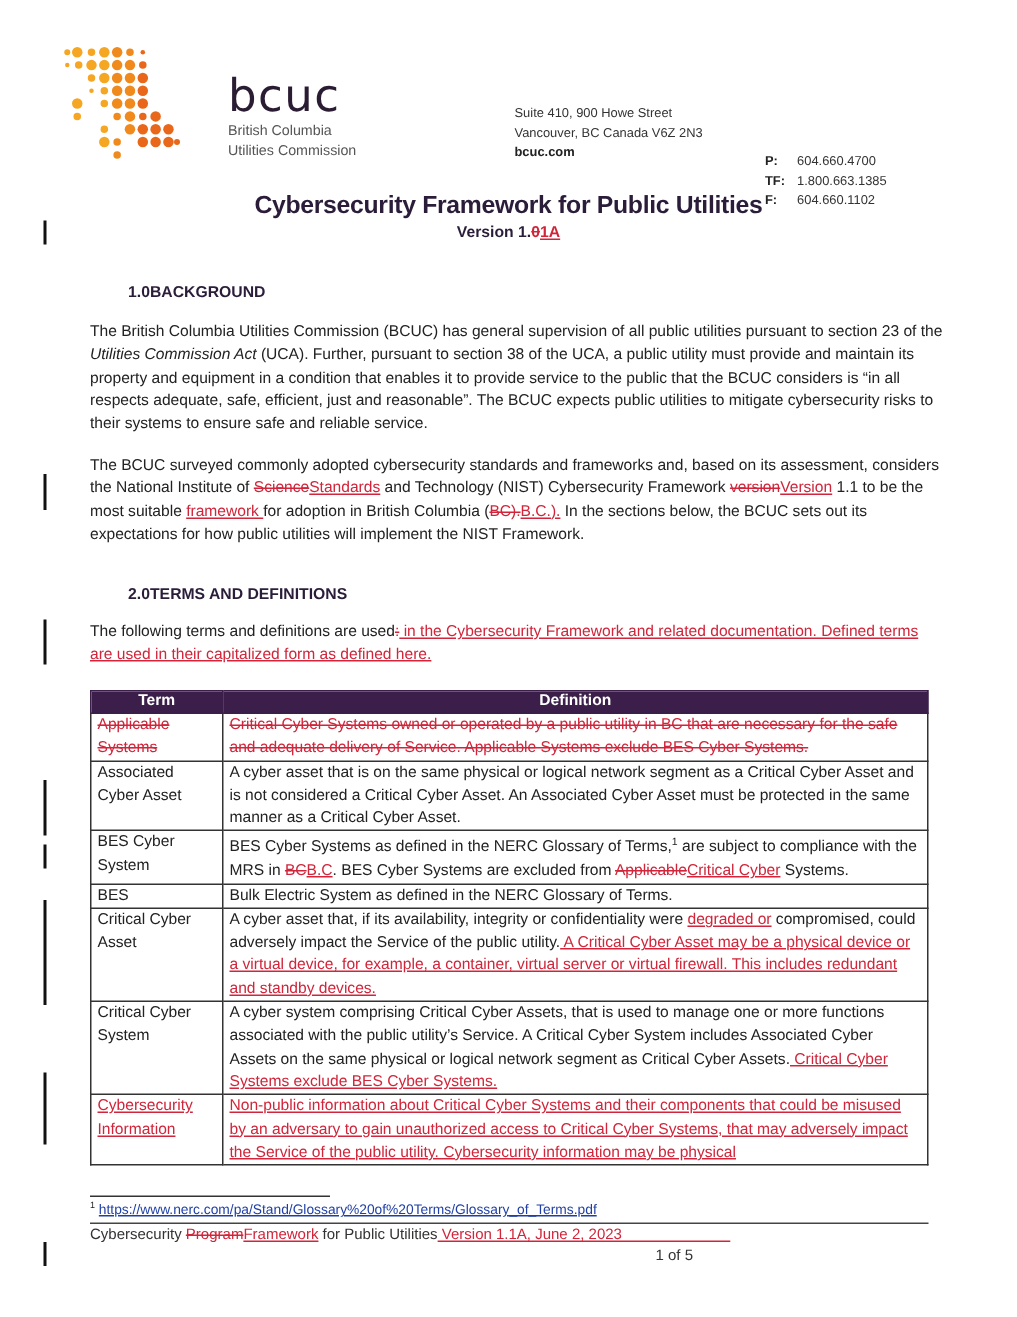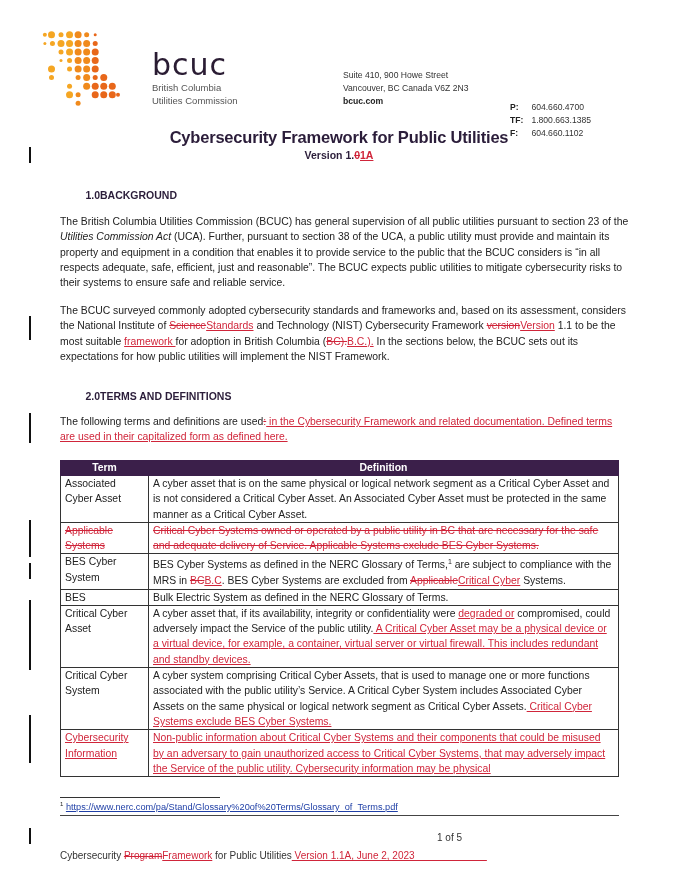--- a/index.html
+++ b/index.html
@@ -39,21 +39,21 @@
   table.defs th { background:#3b1f4a; color:#fff; font-weight:bold; text-align:center;
                   padding:0 4px; height:14px; line-height:14px; border:1px solid #3b1f4a; }
   table.defs td { border:1px solid #333; vertical-align:top; padding:0 4px; color:#222; }
   table.defs td.term { width:79px; }
 
   .fnrule { position:absolute; left:60px; top:797px; width:160px; height:1px; background:#333; }
   .fn { position:absolute; left:60px; top:801px; font-size:9.2px; }
   .fn a { color:#1f3fa6; text-decoration:underline;text-align:right; }
   .fn sup { font-size:6px; }
   .footrule { position:absolute; left:60px; top:815px; width:559px; height:1px; background:#444; }
-  .footer { position:absolute; left:60px; top:818px; font-size:10px; color:#333;margin-top:32px; }
+  .footer { position:absolute; left:60px; top:818px; font-size:10px; color:#333; }
   .pagenum { position:absolute; left:437px; top:832px; font-size:10px; color:#333; }
 </style>
 </head>
 <body>
 
 <div class="page">
 
   <div class="logo">
     <svg viewBox="0 0 80 80" id="logo-svg">
         <circle cx="4.85" cy="4.85" r="2" fill="#f5a623"></circle>
@@ -148,26 +148,26 @@
 
   <table class="defs">
     <thead>
       <tr>
         <th>Term</th>
         <th>Definition</th>
       </tr>
     </thead>
     <tbody>
       <tr>
+        <td class="term"><span class="del">Applicable Systems</span></td>
+        <td><span class="del">Critical Cyber Systems owned or operated by a public utility in BC that are necessary for the safe and adequate delivery of Service. Applicable Systems exclude BES Cyber Systems.</span></td>
+      </tr>
+      <tr>
         <td class="term">Associated Cyber Asset</td>
         <td>A cyber asset that is on the same physical or logical network segment as a Critical Cyber Asset and is not considered a Critical Cyber Asset. An Associated Cyber Asset must be protected in the same manner as a Critical Cyber Asset.</td>
-      </tr>
-      <tr>
-        <td class="term"><span class="del">Applicable Systems</span></td>
-        <td><span class="del">Critical Cyber Systems owned or operated by a public utility in BC that are necessary for the safe and adequate delivery of Service. Applicable Systems exclude BES Cyber Systems.</span></td>
       </tr>
       <tr>
         <td class="term">BES Cyber System</td>
         <td><span>BES Cyber Systems as defined in the NERC Glossary of Terms,</span><sup style="font-size:7px">1</sup><span> are subject to compliance with the MRS in </span><span class="del">BC</span><span class="ins">B.C</span><span>. BES Cyber Systems are excluded from </span><span class="del">Applicable</span><span class="ins">Critical Cyber</span><span> Systems.</span></td>
       </tr>
       <tr>
         <td class="term">BES</td>
         <td>Bulk Electric System as defined in the NERC Glossary of Terms.</td>
       </tr>
       <tr>

